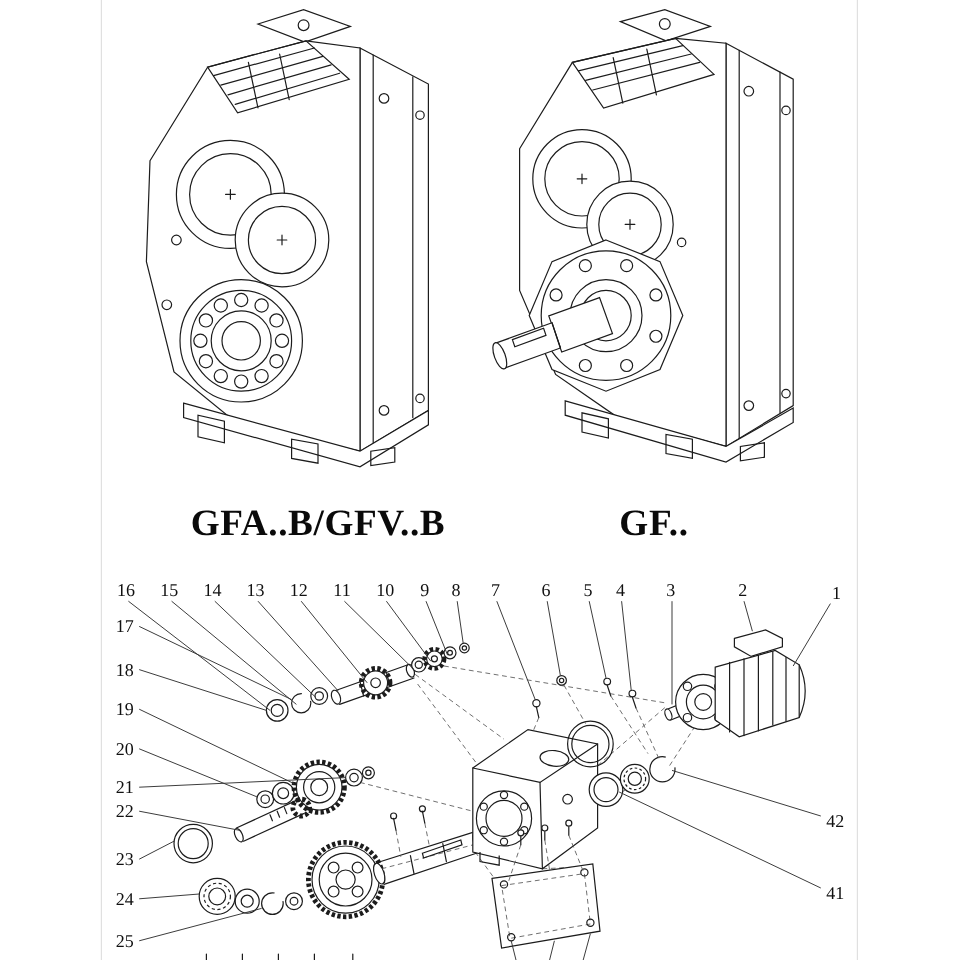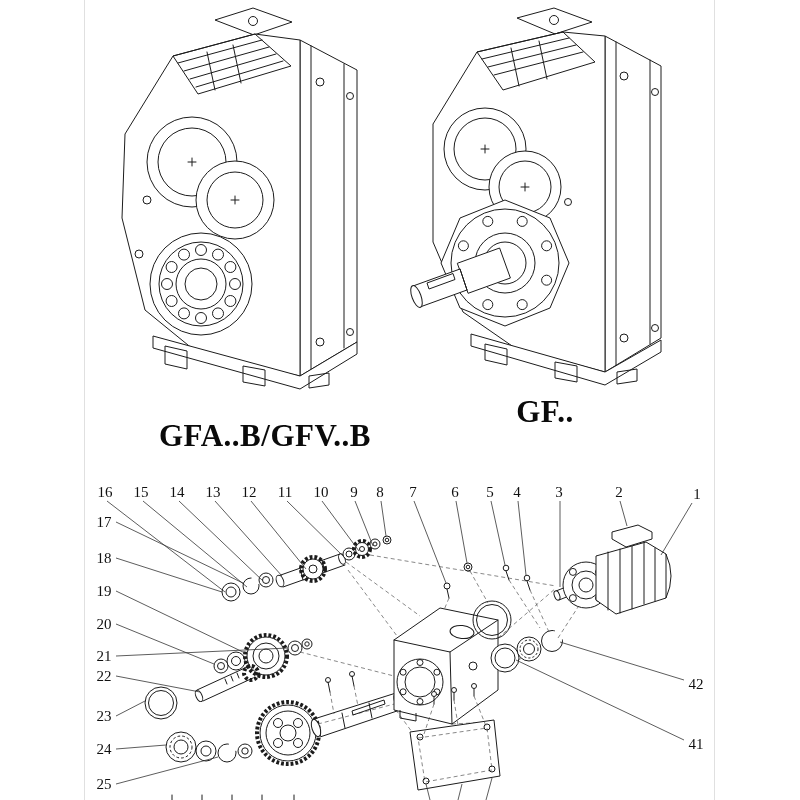--- a/index.html
+++ b/index.html
@@ -9,21 +9,21 @@
   .page-edge{position:absolute;top:0;bottom:0;width:1px;background:#e0e0e0;}
   .page-edge.left{left:84px;}
   .page-edge.right{left:714px;}
   svg{position:absolute;overflow:visible;}
   #draw-left{left:95px;top:4px;}
   #draw-right{left:405px;top:6px;}
   #exploded{left:0;top:470px;}
   .caption{position:absolute;text-align:center;font-weight:700;font-size:31px;
            letter-spacing:.5px;color:#0a0a0a;white-space:nowrap;}
   #caption-left{left:105px;top:418px;width:320px;}
-  #caption-right{left:465px;top:394px;width:160px;}
+  #caption-right{left:465px;top:418px;width:160px;}
   
   .ln{stroke:#1c1c1c;stroke-width:1;fill:none;stroke-linecap:round;}
   .fw{stroke:#1c1c1c;stroke-width:1;fill:#ffffff;}
   .fn{stroke:#1c1c1c;stroke-width:1;fill:none;}
   .teeth{stroke:#1c1c1c;stroke-width:4;stroke-dasharray:2.8 2;fill:none;}
   .thin{stroke:#333;stroke-width:.8;fill:none;}
   .dsh{stroke:#555;stroke-width:.7;fill:none;stroke-dasharray:4 3;}
   .callout{font-family:"Liberation Serif",serif;font-size:15px;fill:#111;}
 </style>
 </head>

